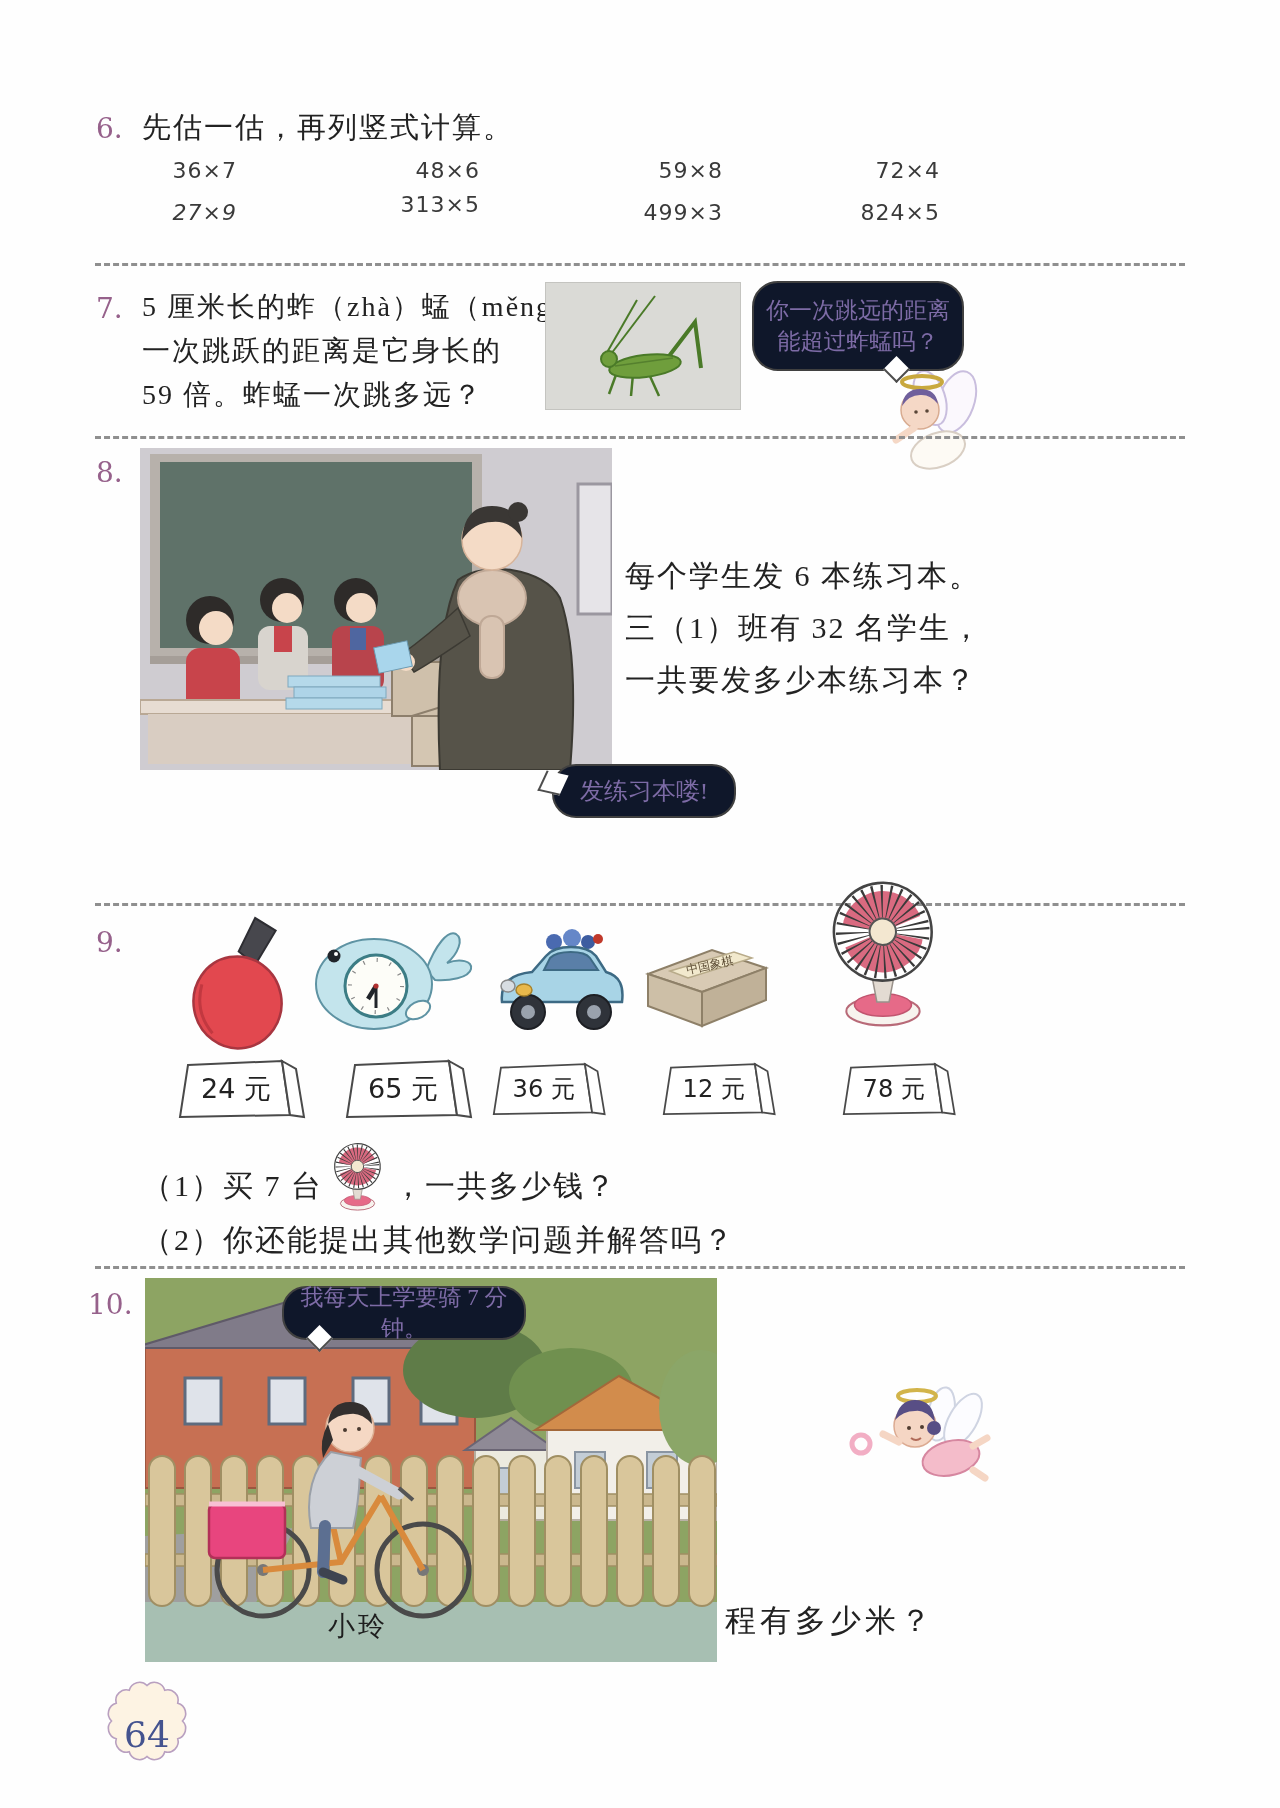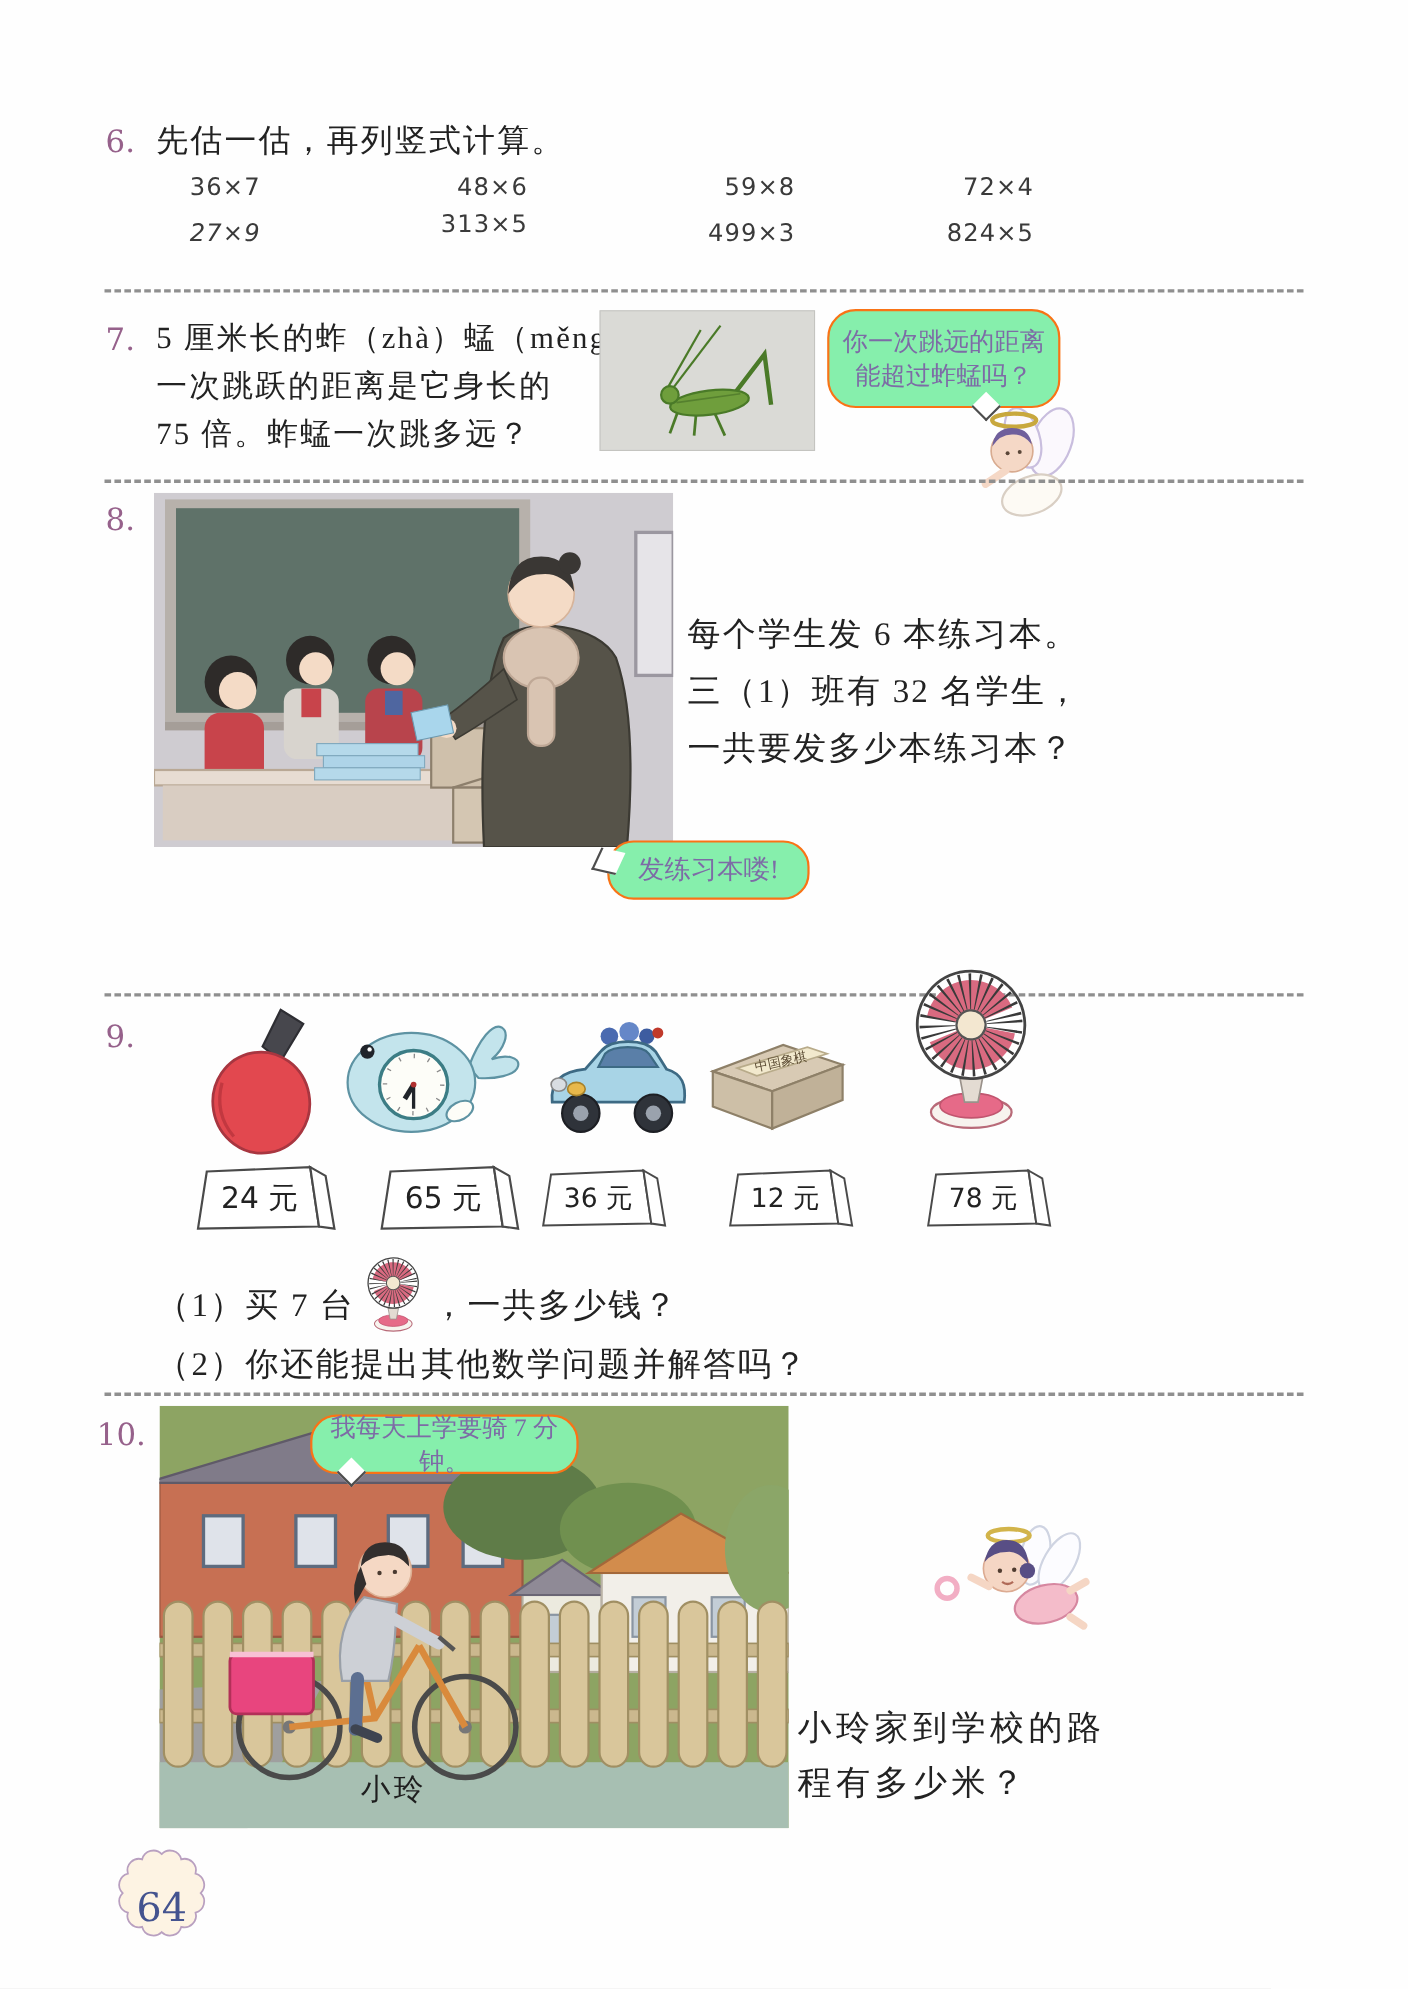--- a/index.html
+++ b/index.html
@@ -7,21 +7,21 @@
     position:relative;width:1280px;height:1808px;margin:0 auto;
     background:#fefefe;overflow:hidden;
     font-family:"Liberation Serif","DejaVu Serif",serif;color:#2b2b2b;
   }
   .abs{position:absolute;}
   .exnum{font-family:"DejaVu Serif",serif;font-size:28px;color:#96618b;}
   .body-text{font-size:30px;letter-spacing:2px;color:#222;}
   .expr{font-family:"DejaVu Sans",sans-serif;font-size:22px;color:#3a3a3a;letter-spacing:1px;text-align:right;}
   .sep{height:0;border-top:3px dashed #8f8f8f;}
   .bubble{
-    position:absolute;background:#86efac;border:2px solid #f97316;border-radius:26px;
+    position:absolute;background:#0f172a;border:2px solid #404040;border-radius:26px;
     color:#7d6ba6;display:flex;flex-direction:column;align-items:center;justify-content:center;
     text-align:center;line-height:1.35;z-index:5;
   }
   .bubble .tail{
     position:absolute;width:17px;height:17px;background:#fff;
     border-right:2px solid #4d4d4d;border-bottom:2px solid #4d4d4d;
     transform:rotate(45deg);
   }
   .bubble .tail-left{
     position:absolute;width:20px;height:20px;background:#fff;
@@ -66,21 +66,21 @@
   <span class="abs expr" style="left:130px;top:200px;width:107px;font-style:italic;">27×9</span>
   <span class="abs expr" style="left:340px;top:192px;width:140px;text-align:right;">313×5</span>
   <span class="abs expr" style="left:580px;top:200px;width:143px;">499×3</span>
   <span class="abs expr" style="left:795px;top:200px;width:145px;">824×5</span>
 
   <div class="abs sep" style="left:95px;top:263px;width:1090px;"></div>
 
   <span class="abs exnum" style="left:96px;top:292px;">7.</span>
   <span class="abs body-text" style="left:142px;top:288px;font-size:28px;">5 厘米长的蚱（zhà）蜢（měng）</span>
   <span class="abs body-text" style="left:142px;top:332px;font-size:28px;">一次跳跃的距离是它身长的</span>
-  <span class="abs body-text" style="left:142px;top:376px;font-size:28px;">75 倍。蚱蜢一次跳多远？</span>
+  <span class="abs body-text" style="left:142px;top:376px;font-size:28px;">59 倍。蚱蜢一次跳多远？</span>
 
   <svg class="abs" style="left:545px;top:282px;" width="196" height="128" viewBox="0 0 196 128">
     <rect width="196" height="128" fill="#dadad6"></rect>
     <rect width="196" height="128" fill="none" stroke="#c4c4c0" stroke-width="2"></rect>
     <g stroke="#4a7a28" fill="#6f9e3c">
       <line x1="60" y1="74" x2="92" y2="18" stroke-width="2"></line>
       <line x1="66" y1="72" x2="110" y2="14" stroke-width="2"></line>
       <path d="M118,82 L150,40 L156,86" fill="none" stroke-width="4"></path>
       <line x1="72" y1="90" x2="64" y2="112" stroke-width="2.5"></line>
       <line x1="88" y1="92" x2="86" y2="114" stroke-width="2.5"></line>
@@ -350,21 +350,20 @@
     <line x1="128" y1="88" x2="140" y2="96" stroke="#f5d6c4" stroke-width="7" stroke-linecap="round"></line>
     <circle cx="70" cy="44" r="21" fill="#f5d6c4" stroke="#dcab92" stroke-width="1.5"></circle>
     <path d="M50,38 Q54,18 70,18 Q88,18 90,40 Q80,27 70,29 Q58,29 50,38 Z" fill="#584e85"></path>
     <circle cx="89" cy="46" r="7" fill="#584e85"></circle>
     <line x1="54" y1="60" x2="38" y2="52" stroke="#f5d6c4" stroke-width="7" stroke-linecap="round"></line>
     <circle cx="64" cy="46" r="2" fill="#503c30"></circle>
       <circle cx="77" cy="45" r="2" fill="#503c30"></circle>
     <path d="M66,56 Q71,60 76,56" fill="none" stroke="#b06a58" stroke-width="2"></path>
   </svg>
 
-  <span class="abs body-text" style="left:725px;top:1550px;font-size:31px;letter-spacing:4px;">小玲家到学校的路</span>
   <span class="abs body-text" style="left:725px;top:1600px;font-size:31px;letter-spacing:4px;">程有多少米？</span>
 
   <div class="abs" style="left:104px;top:1678px;width:86px;height:86px;">
     <svg width="86" height="86" viewBox="0 0 80 80">
       <path d="M73,40 A9.8 9.8 0 0 1 68.6,56.5 A9.8 9.8 0 0 1 56.5,68.6 A9.8 9.8 0 0 1 40,73 A9.8 9.8 0 0 1 23.5,68.6 A9.8 9.8 0 0 1 11.4,56.5 A9.8 9.8 0 0 1 7,40 A9.8 9.8 0 0 1 11.4,23.5 A9.8 9.8 0 0 1 23.5,11.4 A9.8 9.8 0 0 1 40,7 A9.8 9.8 0 0 1 56.5,11.4 A9.8 9.8 0 0 1 68.6,23.5 A9.8 9.8 0 0 1 73,40 Z" fill="#fdf3e3" stroke="#b9a0c0" stroke-width="1.5"></path>
     </svg>
     <span class="abs badge-num" style="left:0;top:20px;width:86px;text-align:center;margin-top:16px;">64</span>
   </div>
 
 </div>

